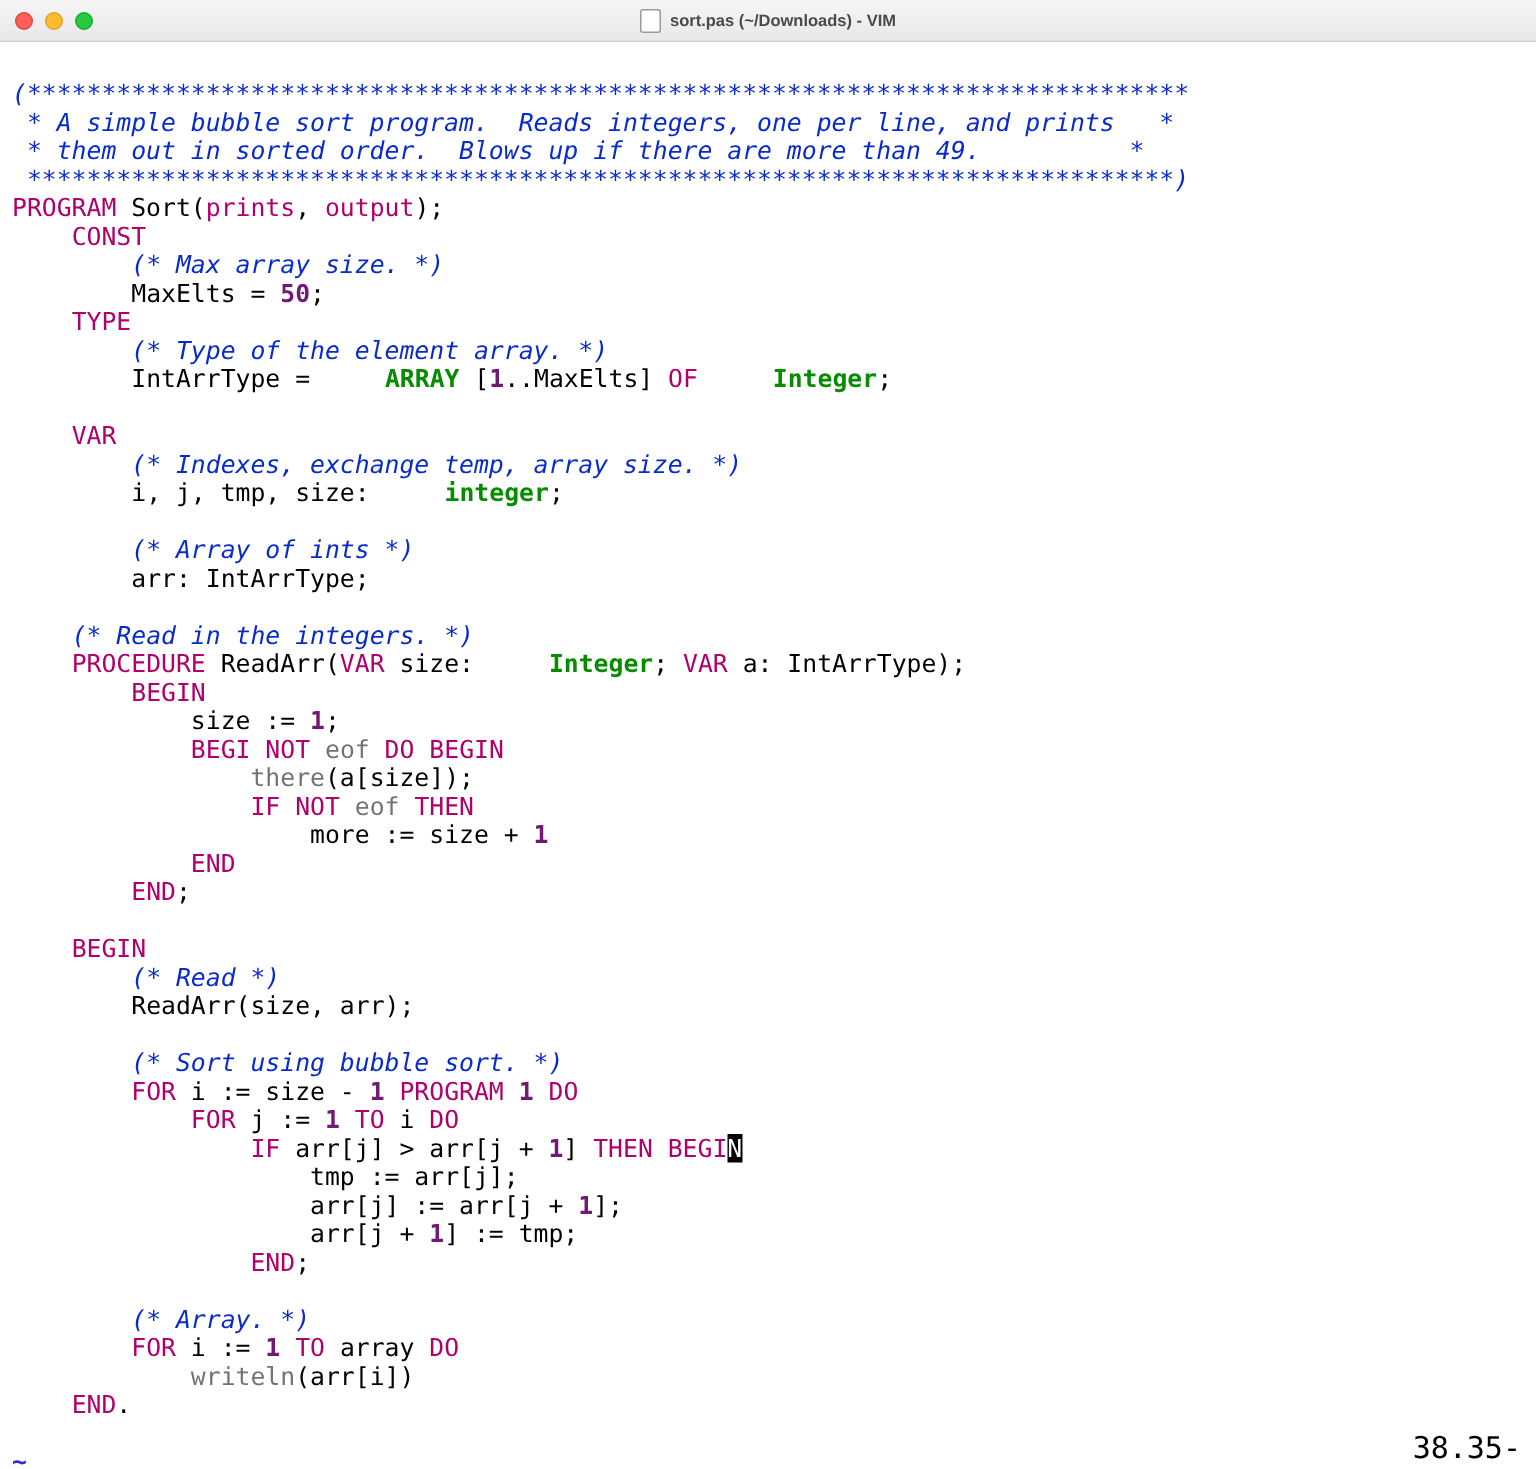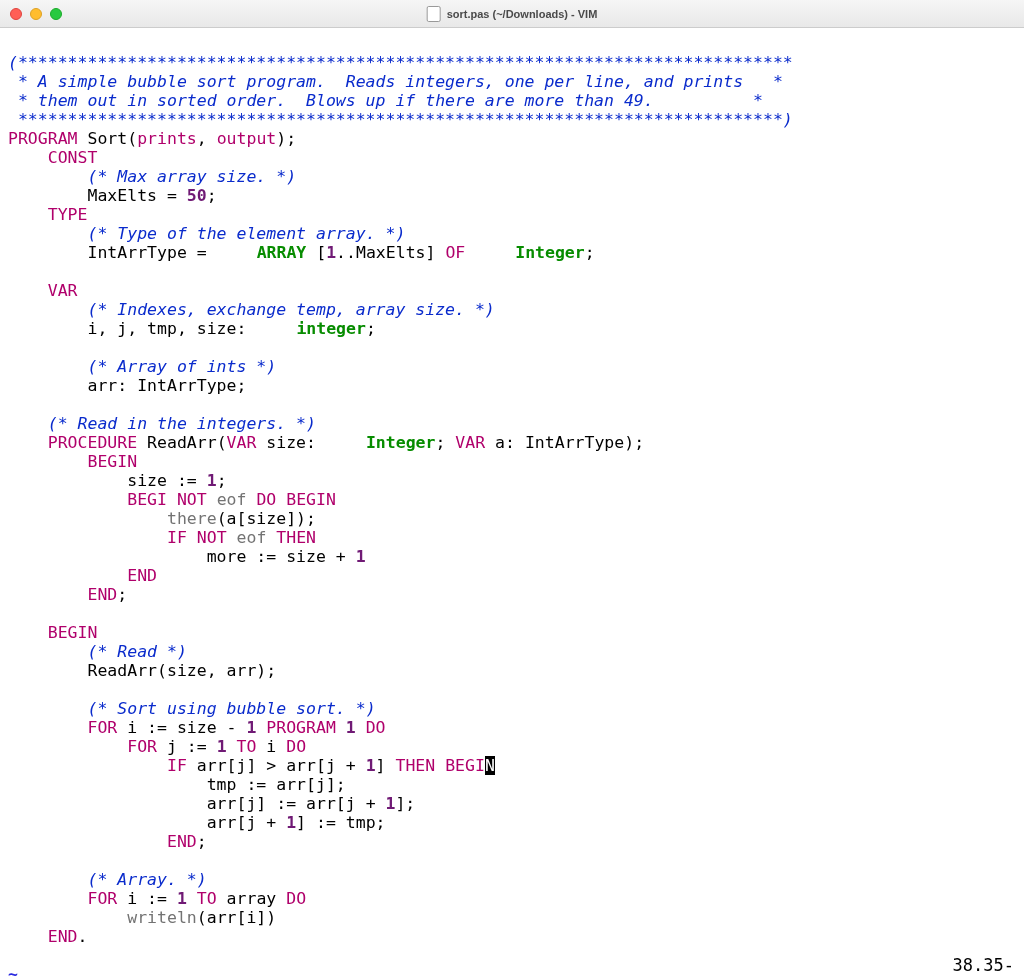--- a/index.html
+++ b/index.html
@@ -58,21 +58,21 @@
   .c-builtin  { color: #737373; margin-top: 24px; }
 
   .cursor { background: #000; color: #fff; }
 
   .tilde { color: #2a2ae0; font-weight: bold; }
   .statusline {
     position: absolute;
     bottom: 4px;
     right: 10px;
     font-family: Menlo, Consolas, monospace;
-    font-size: 17px;
+    font-size: 20px;
   }
 </style>
 </head>
 <body>
 
 <div class="titlebar">
   <div class="traffic-lights">
     <div class="tl close"></div>
     <div class="tl min"></div>
     <div class="tl max"></div>

